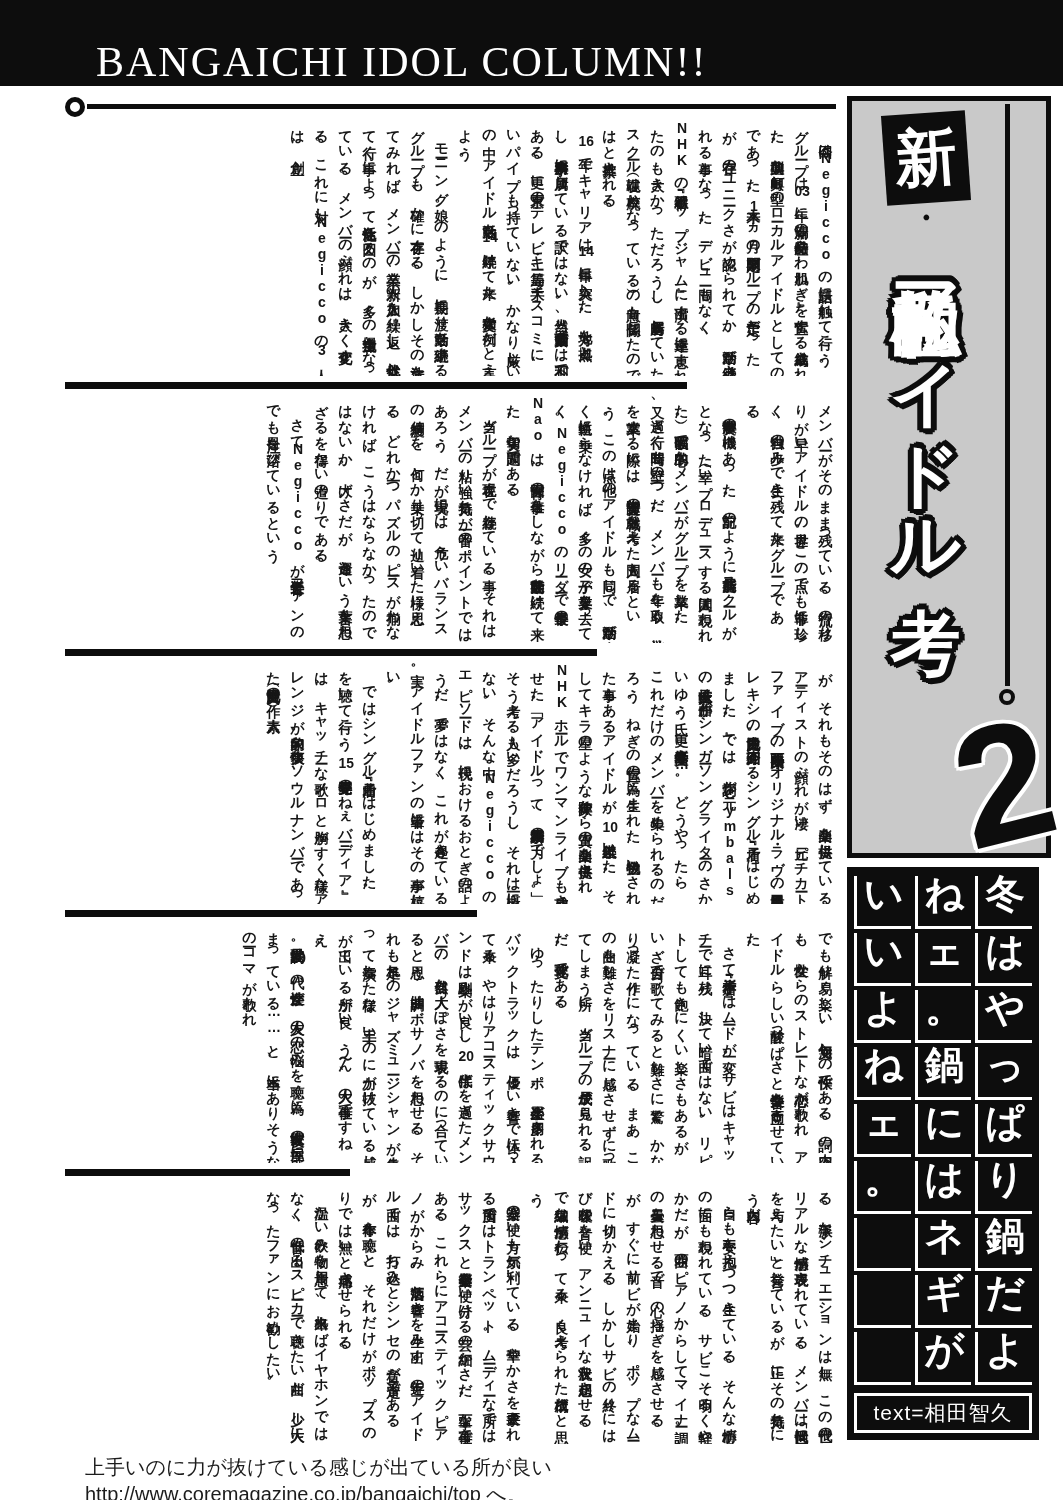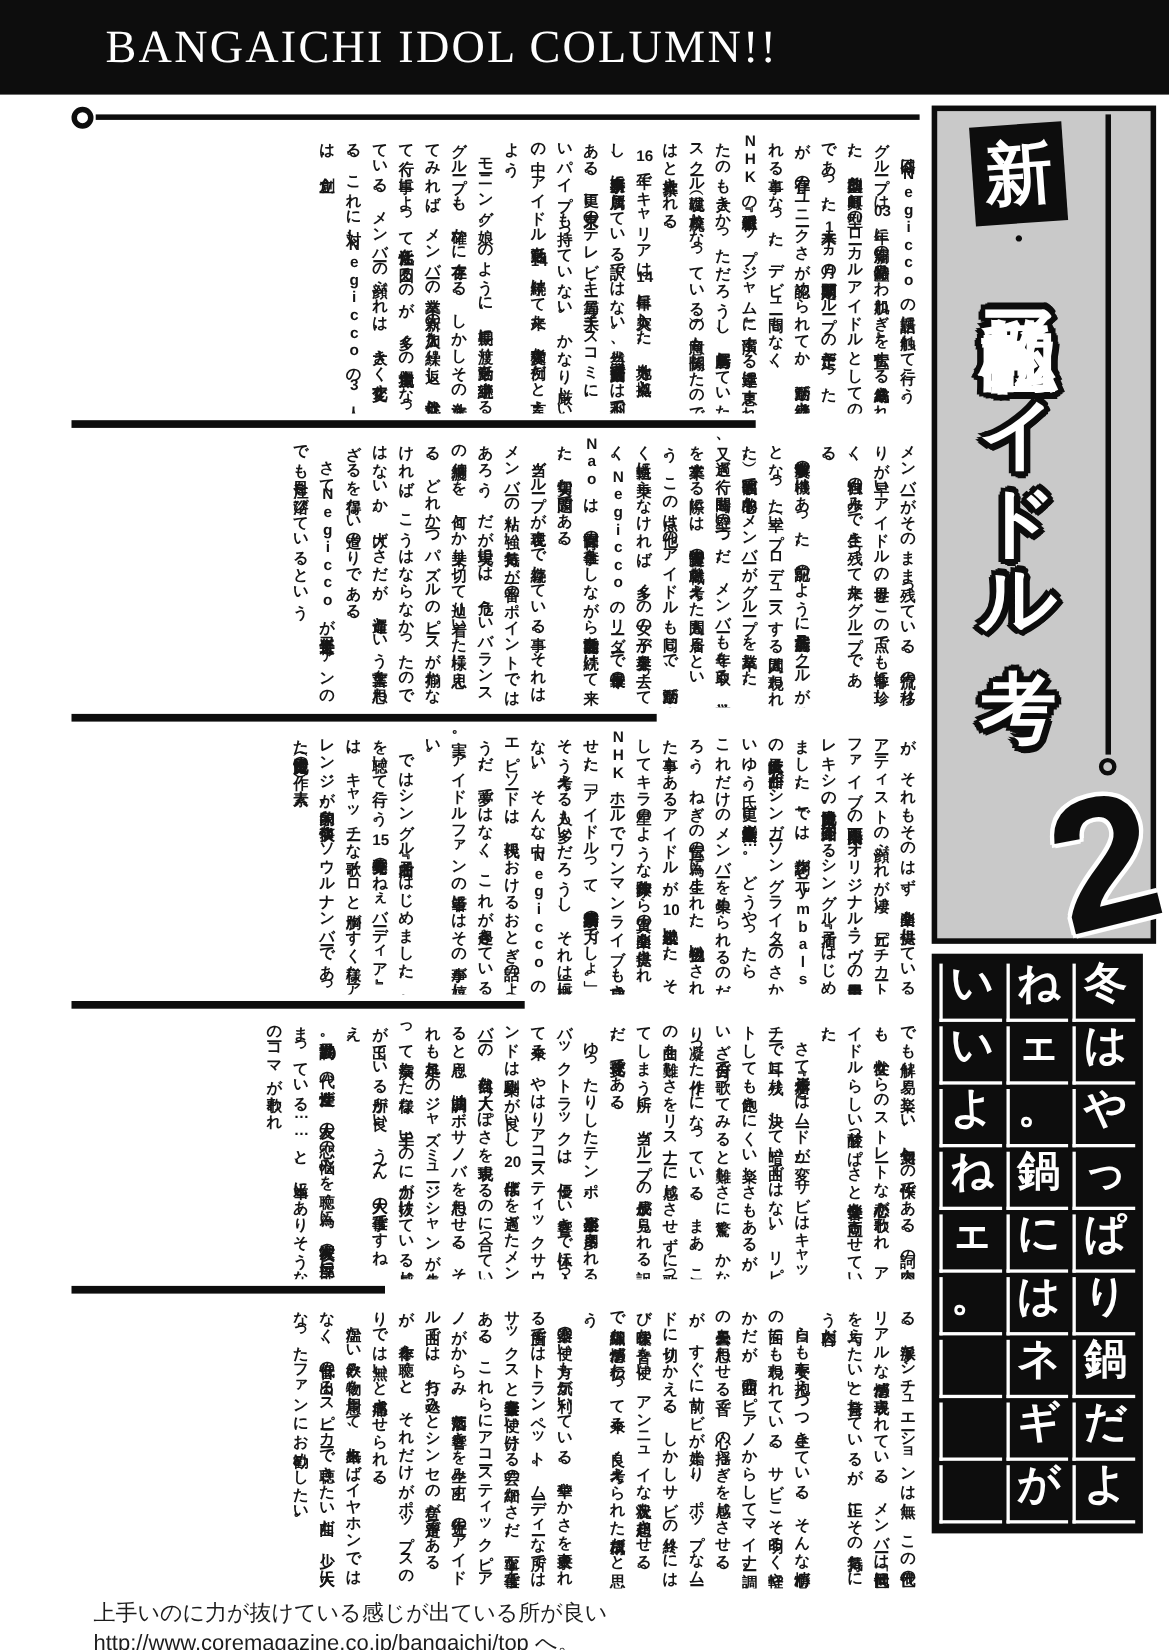--- a/index.html
+++ b/index.html
@@ -3,21 +3,21 @@
 <meta charset="utf-8">
 <style>
   html,body{margin:0;padding:0;}
   body{
     width:1063px;height:1500px;overflow:hidden;background:#ffffff;
     font-family:"Liberation Sans",sans-serif;color:#161616;
     -webkit-font-smoothing:antialiased;
   }
   
   .page-header{
-    height:86px;background:#0d0d0d;display:flex;align-items:center;
+    height:86px;background:#0d0d0d;display:flex;align-items:flex-end;
     padding-left:96px;box-sizing:border-box;
   }
   .page-header span{
     font-family:"Liberation Serif",serif;font-size:42px;color:#ffffff;
     letter-spacing:2px;font-weight:500;white-space:nowrap;
   }
   
   .content{display:flex;padding:10px 0 0 65px;}
   .main-col{width:773px;flex:none;}
   .right-col{width:214px;flex:none;margin-left:9px;position:relative;}
@@ -248,20 +248,23 @@
             <div class="sub-cell">
               <span></span>
             </div>
             <div class="sub-cell">
               <span>が</span>
             </div>
             <div class="sub-cell">
               <span>よ</span>
             </div>
           </div>
+        <div class="credit-box">
+          <span>text=相田智久</span>
+        </div>
       </div>
     </aside>
 
   </div>
 
   <footer class="page-footer">
     <div>上手いのに力が抜けている感じが出ている所が良い</div>
     <div>http://www.coremagazine.co.jp/bangaichi/top へ。</div>
   </footer>
 

